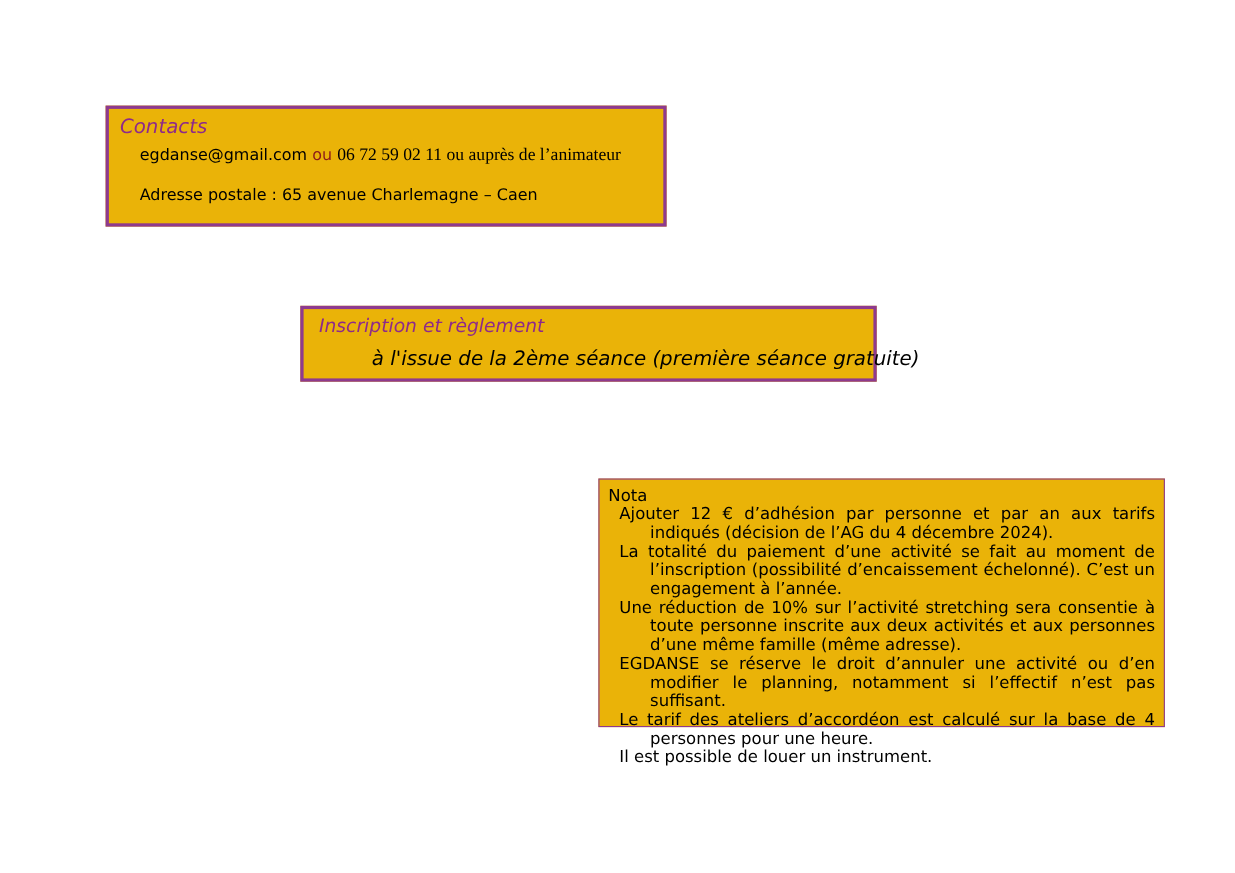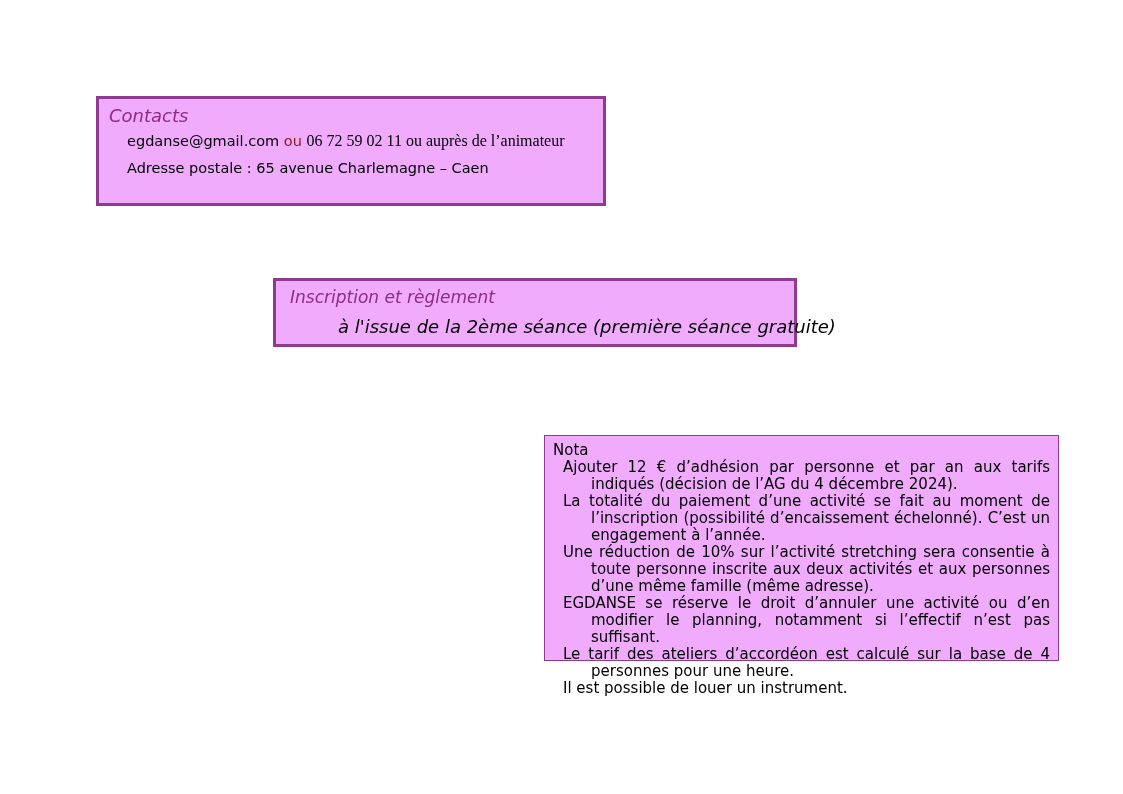--- a/index.html
+++ b/index.html
@@ -1,34 +1,34 @@
 <!DOCTYPE html>
 <html><head>
   <meta charset="utf-8">
   <style>
     html, body { margin: 0; padding: 0; }
     body {
       width: 1123px; height: 794px; background: #ffffff; position: relative; overflow: hidden;
       font-family: "DejaVu Sans", sans-serif; color: #000;
     }
-    .box { position: absolute; box-sizing: border-box; background: #f0abfc; }
+    .box { position: absolute; box-sizing: border-box; background: #eab308; }
     .contacts {
       left: 96px; top: 96px; width: 510px; height: 110px;
       border: 3px solid #8e3a8e;
     }
     .contacts .title {
       position: absolute; left: 10px; top: 6px;
       font-style: italic; font-size: 18px; color: #8e2a8a;
     }
     .contacts .line {
       position: absolute; left: 28px; font-size: 14.5px; white-space: nowrap;
     }
     .contacts .l1 { top: 33px; text-align: right; }
     .contacts .l2 { top: 55px; }
-    .contacts .l3 { top: 61px; }
+    .contacts .l3 { top: 71px; }
     .ou { color: #8b1a1a; }
     .phone { font-family: "Liberation Serif", serif; font-size: 16px; }
 
     .inscription {
       left: 273px; top: 278px; width: 524px; height: 69px;
       border: 3px solid #8e3a8e;
       padding-left: 43px;
     }
     .inscription .title {
       position: absolute; left: 14px; top: 6px;

